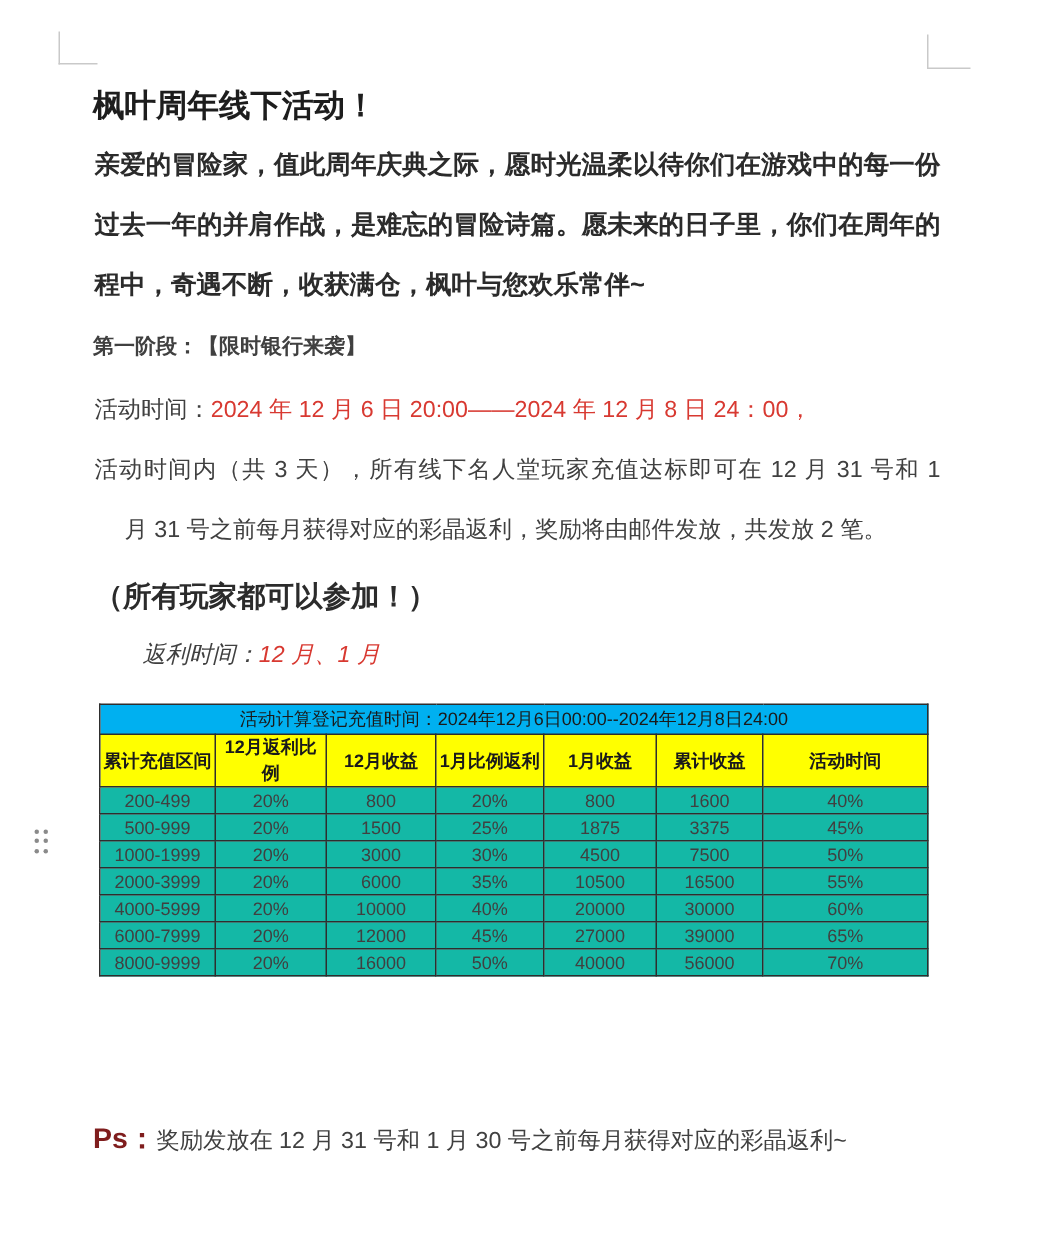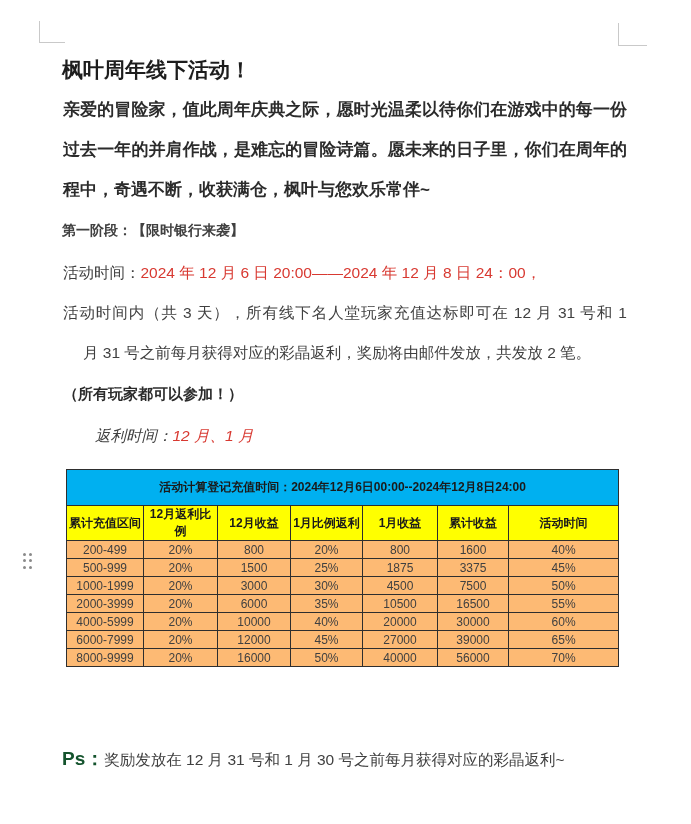--- a/index.html
+++ b/index.html
@@ -36,48 +36,48 @@
   .intro.l1 { top: 98px; }
   .intro.l2 { top: 138px; }
   .intro.l3 { top: 178px; }
 
   .section-heading { left: 62px; top: 222px; font-size: 14px; font-weight: 700; color: #404040; }
 
   .body-line { font-size: 15.5px; color: #404040; }
   .time-line { left: 63px; top: 263px; }
   .body-l1  { left: 63px; top: 303px; width: 564px; }
   .body-l2  { left: 63px; top: 343px; margin-left: 20px; }
-  .note-line { left: 63px; top: 385px; font-size: 15px; font-weight: 700; color: #2b2b2b; }
+  .note-line { left: 63px; top: 385px; font-size: 19px; font-weight: 700; color: #2b2b2b; }
   .rebate-line { left: 95px; top: 426px; font-style: italic; }
 
   .red { color: var(--accent-red, #d83931); }
 
   
   table.rebate {
     position: absolute; left: 66px; top: 469px; width: 552px;
     border-collapse: collapse; table-layout: fixed;
     font-size: 12px; color: #404040;
   }
   table.rebate td, table.rebate th { border: 1px solid #2e2e2e; text-align: center; padding: 0; }
   tr.caption-row td {
     background: var(--caption-bg, #00b0f0);
-    height: 36px; font-weight: 700; font-size: 12px; color: #1a1a1a;
+    height: 20px; font-weight: 400; font-size: 12px; color: #1a1a1a;
   }
   tr.header-row th {
     background: var(--header-bg, #ffff00);
     height: 22px; font-weight: 700; font-size: 12px; color: #1a1a1a;
   }
-  tbody tr td { height: 18px; background: #fdba74; }
+  tbody tr td { height: 18px; background: #14b8a6; }
 
   .col1 { width: 77px; } .col2 { width: 74px; } .col3 { width: 73px; }
   .col4 { width: 72px; } .col5 { width: 75px; } .col6 { width: 71px; }
   .col7 { width: 110px; }
 
   .ps-line { left: 62px; top: 746px; font-size: 15.5px; color: #404040; }
-  .ps-label { font-size: 19px; font-weight: 700; color: #14532d; }
+  .ps-label { font-size: 19px; font-weight: 700; color: #7f1d1d; }
 </style>
 </head>
 <body>
 
 <div class="crop tl"></div>
 <div class="crop tr"></div>
 
 <div class="drag-handle">
   <i></i>
     <i></i>

